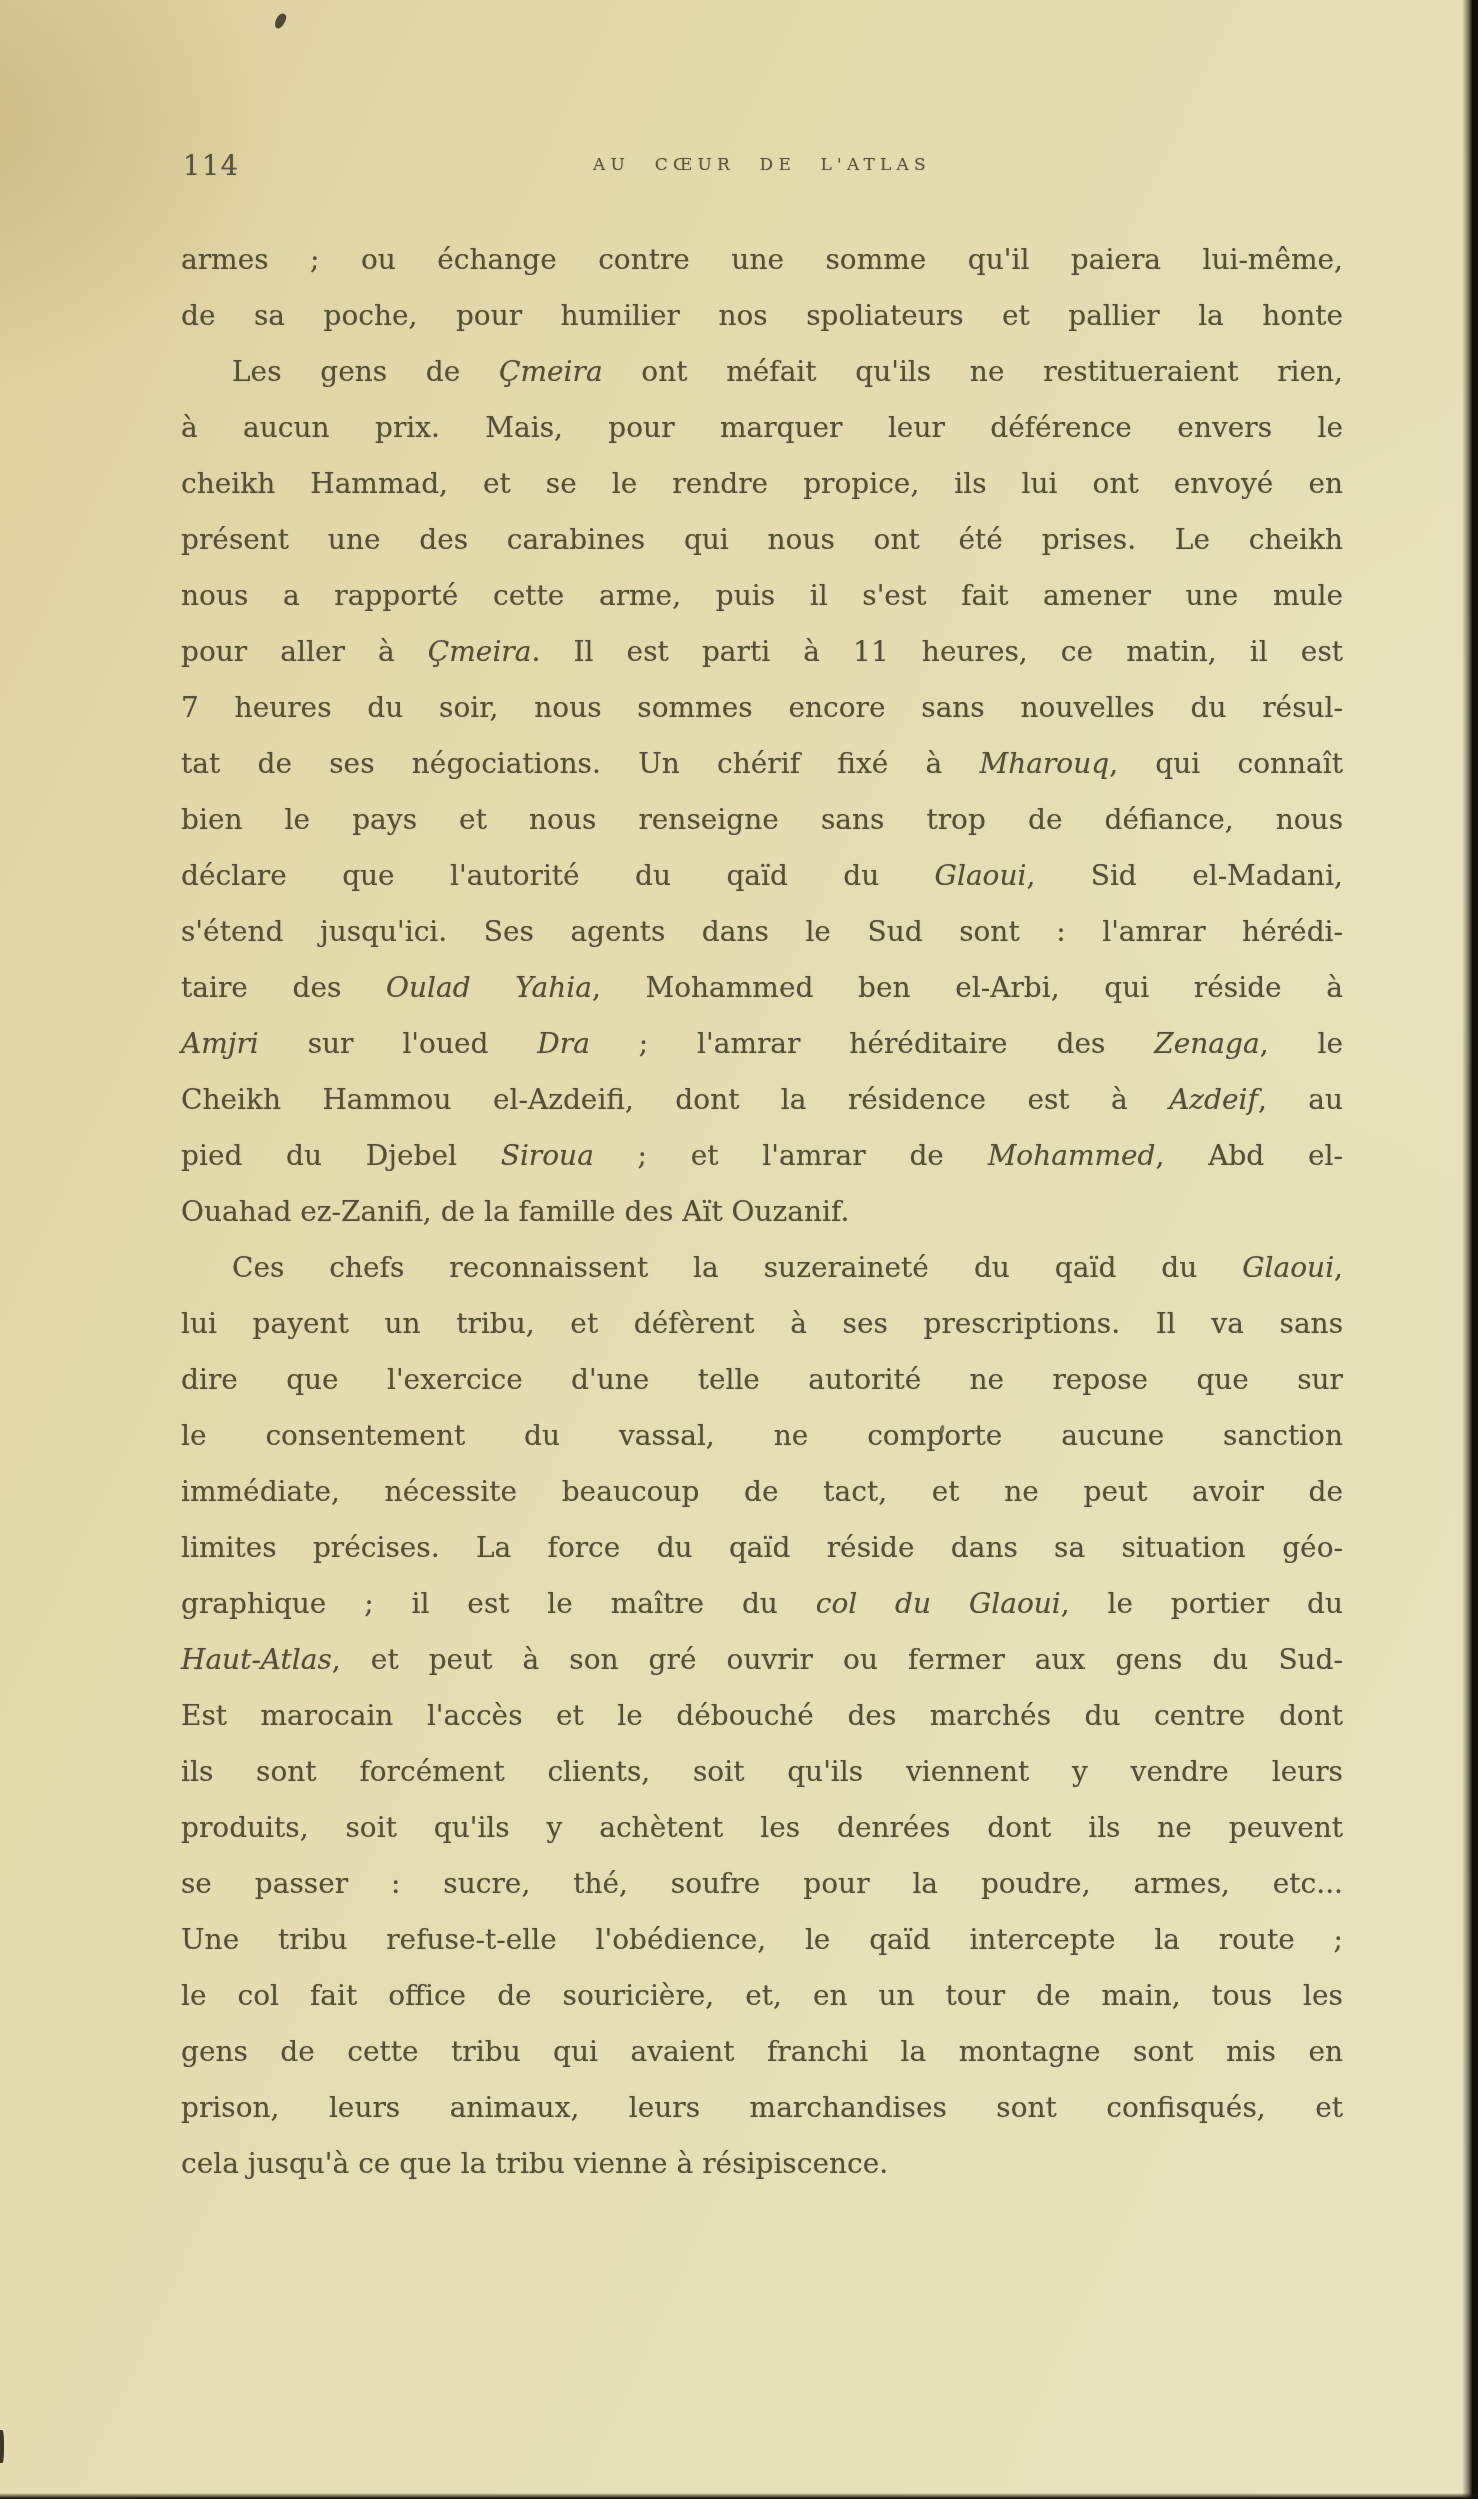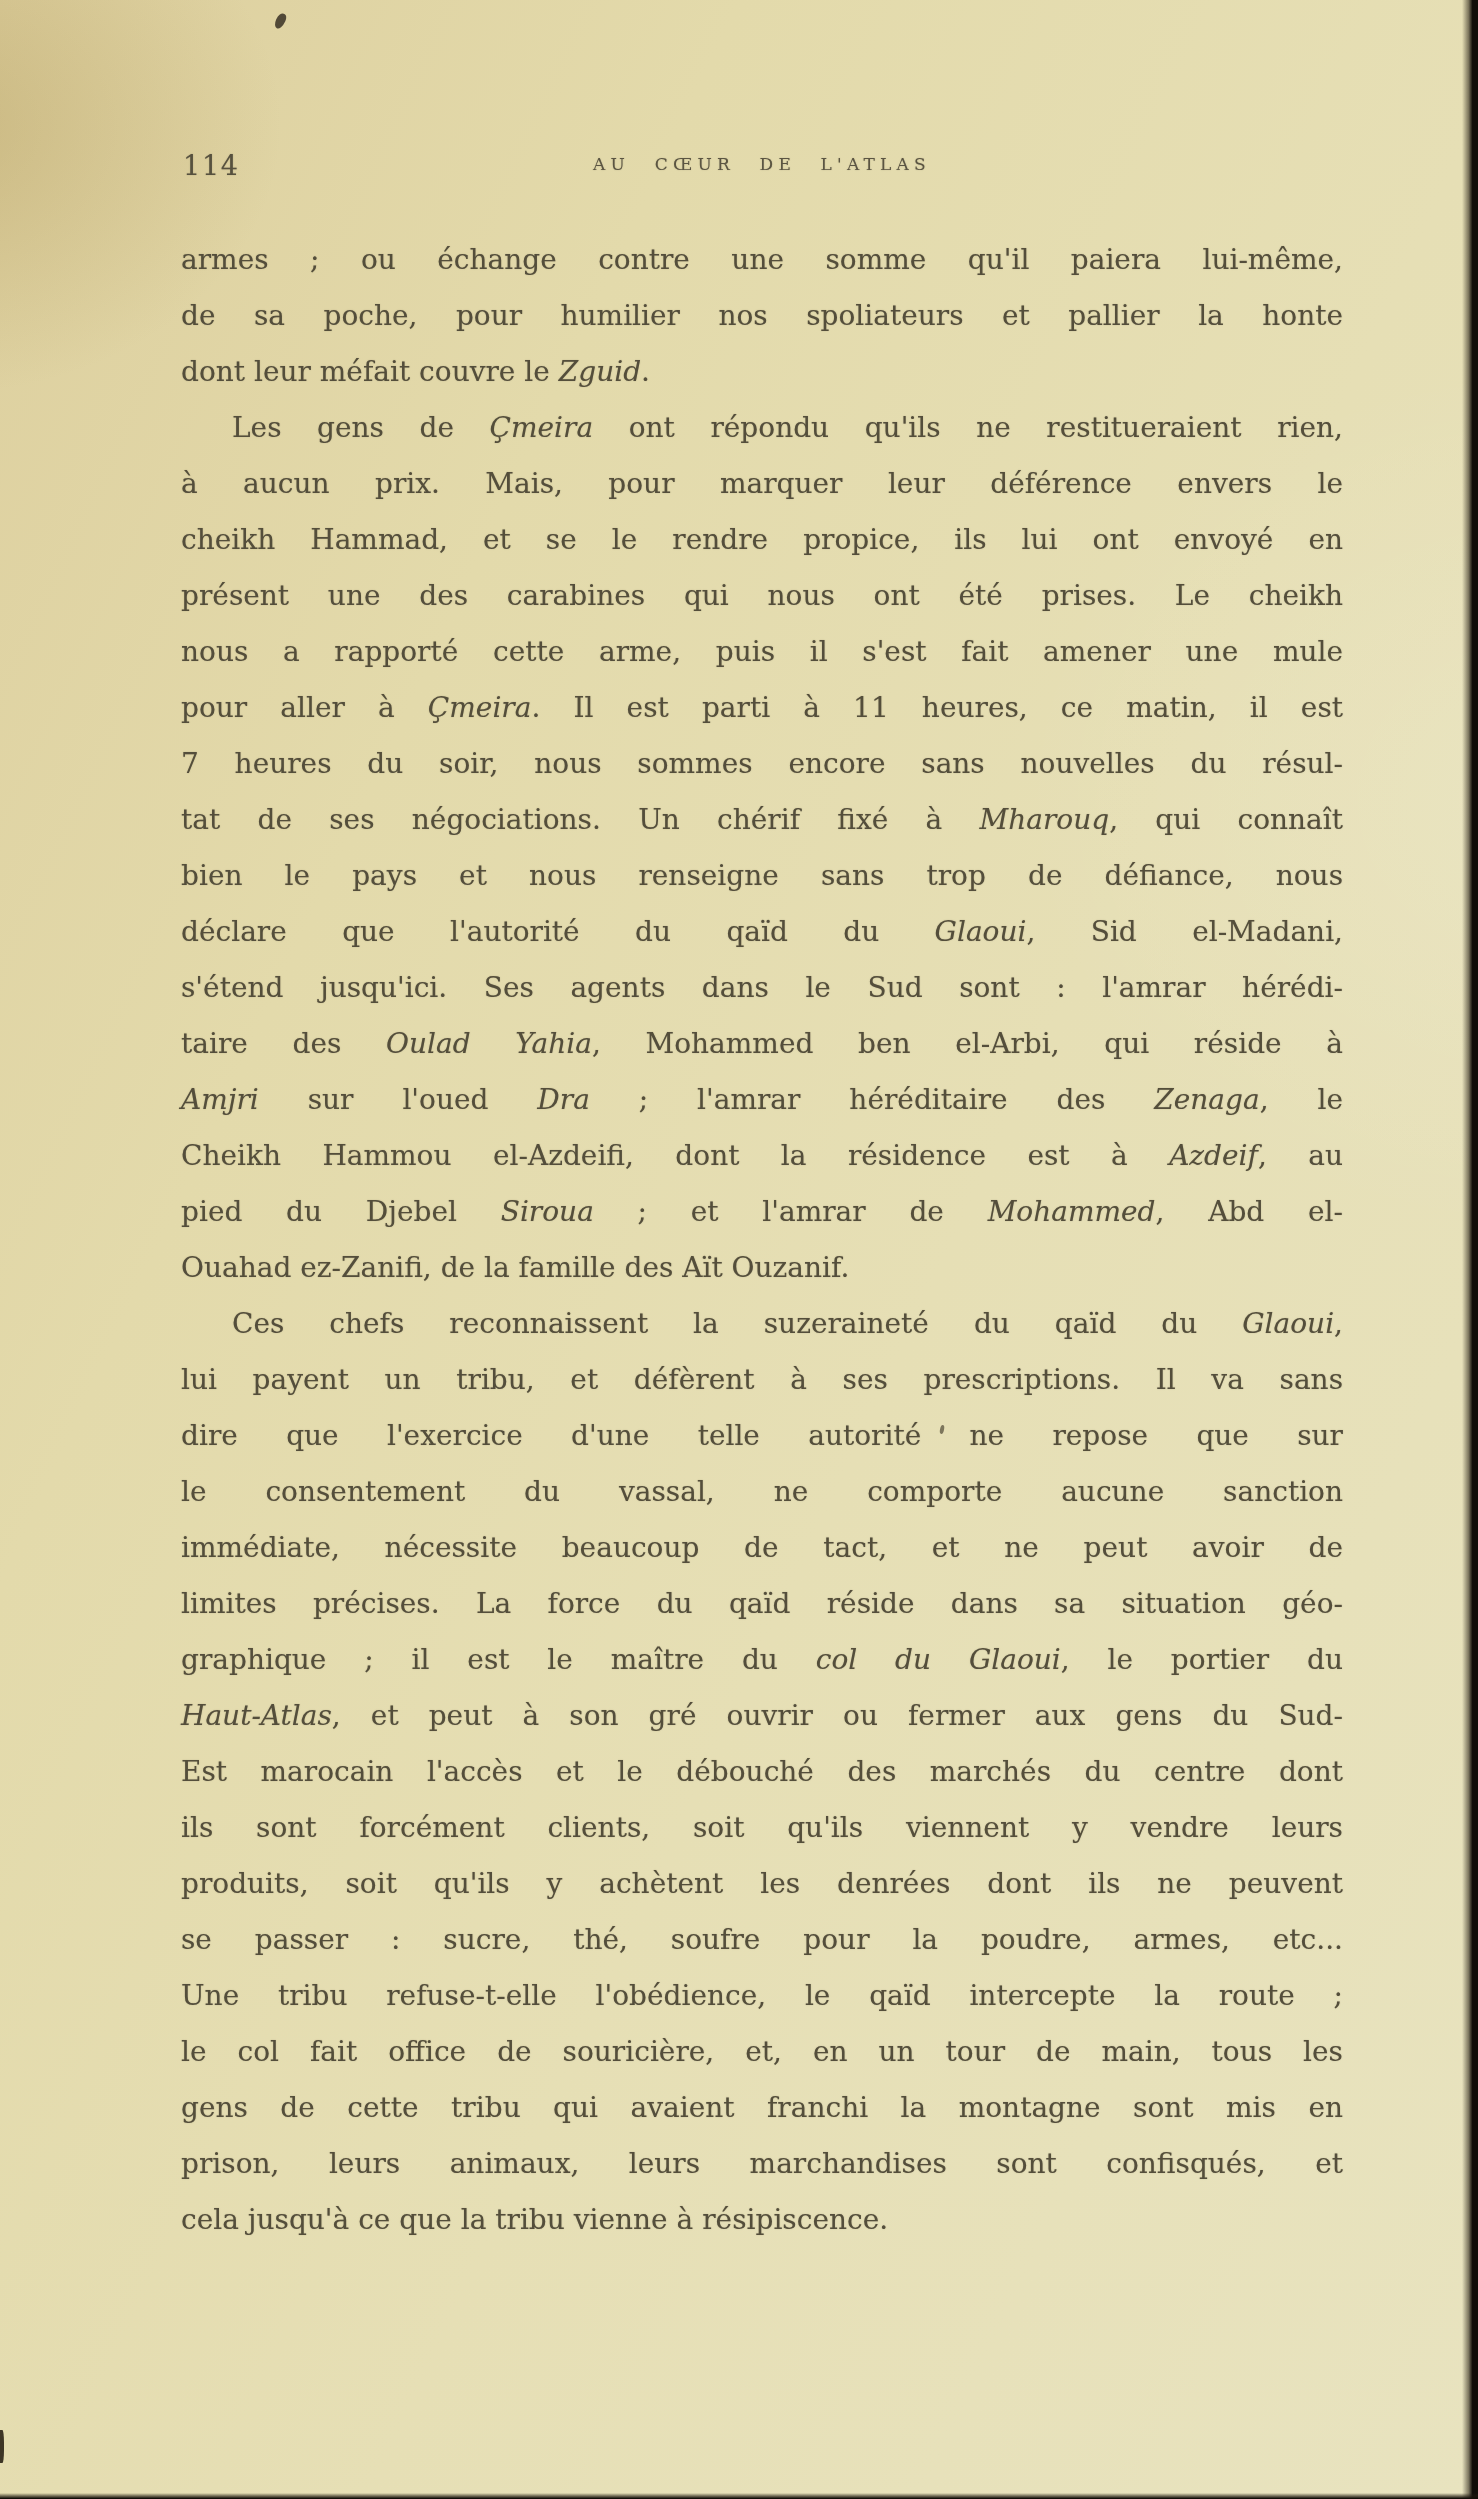--- a/index.html
+++ b/index.html
@@ -78,24 +78,23 @@
 <div class="scan-page">
 
   <div class="page-number">114</div>
 
   <div class="running-title">AU CŒUR DE L'ATLAS</div>
 
   <div class="page-body">
       <div class="paragraph">
         <div class="text-line"><span>armes ; ou échange contre une somme qu'il paiera lui-même,</span></div>
         <div class="text-line"><span>de sa poche, pour humilier nos spoliateurs et pallier la honte</span></div>
-        <div class="text-line last"><span>dont leur méfait couvre le </span><em>Zguid</em><span>.</span></div>
       </div>
       <div class="paragraph">
-        <div class="text-line indent"><span>Les gens de </span><em>Çmeira</em><span> ont répondu qu'ils ne restitueraient rien,</span></div>
+        <div class="text-line indent"><span>Les gens de </span><em>Çmeira</em><span> ont méfait qu'ils ne restitueraient rien,</span></div>
         <div class="text-line"><span>à aucun prix. Mais, pour marquer leur déférence envers le</span></div>
         <div class="text-line"><span>cheikh Hammad, et se le rendre propice, ils lui ont envoyé en</span></div>
         <div class="text-line"><span>présent une des carabines qui nous ont été prises. Le cheikh</span></div>
         <div class="text-line"><span>nous a rapporté cette arme, puis il s'est fait amener une mule</span></div>
         <div class="text-line"><span>pour aller à </span><em>Çmeira</em><span>. Il est parti à 11 heures, ce matin, il est</span></div>
         <div class="text-line"><span>7 heures du soir, nous sommes encore sans nouvelles du résul-</span></div>
         <div class="text-line"><span>tat de ses négociations. Un chérif fixé à </span><em>Mharouq</em><span>, qui connaît</span></div>
         <div class="text-line"><span>bien le pays et nous renseigne sans trop de défiance, nous</span></div>
         <div class="text-line"><span>déclare que l'autorité du qaïd du </span><em>Glaoui</em><span>, Sid el-Madani,</span></div>
         <div class="text-line"><span>s'étend jusqu'ici. Ses agents dans le Sud sont : l'amrar hérédi-</span></div>

